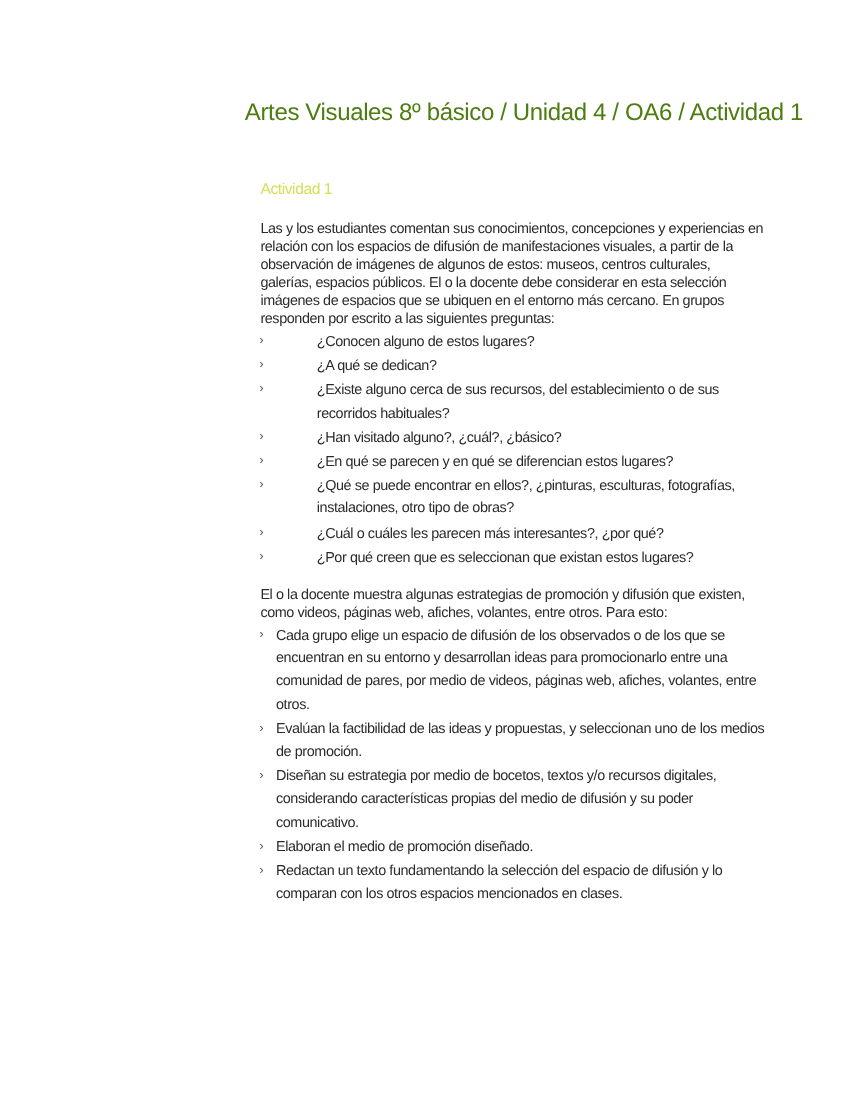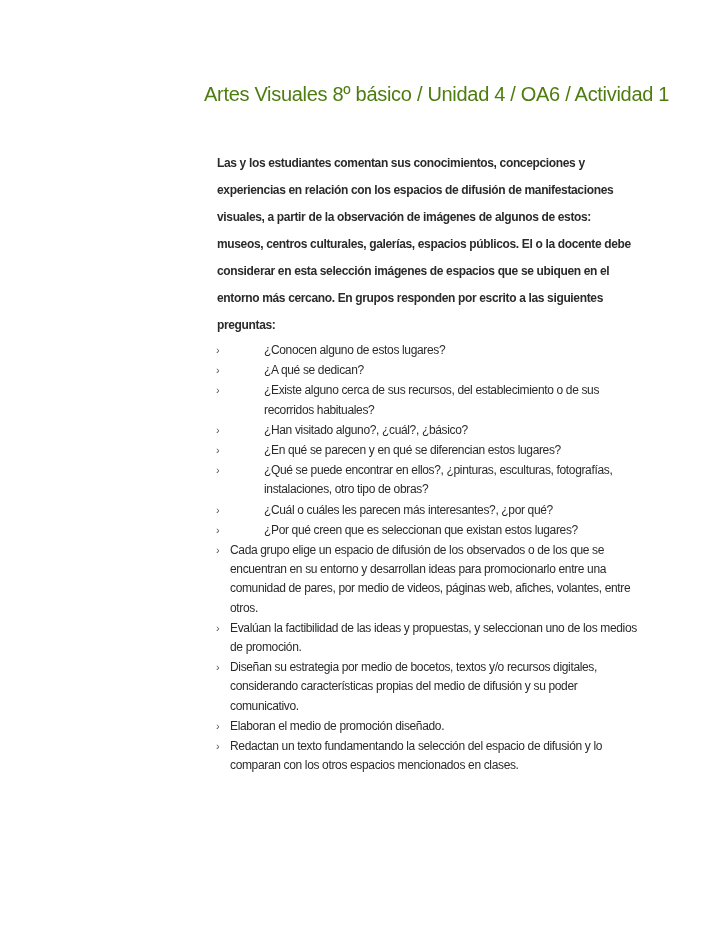--- a/index.html
+++ b/index.html
@@ -33,23 +33,22 @@
       font-size: 12px;
       letter-spacing: -0.35px;
     }
     .section-title {
       color: #d4e157;
       font-size: 13px;
       margin: 0 0 17px 0;
       line-height: 16px;
     }
     .para {
-      line-height: 27px;
+      line-height: 15px;
       margin: 0 0 2px 0;
-      font-weight: bold;
     }
     .bullets {
       list-style: none;
       margin: 0;
       padding: 0;
     }
     .bullets li {
       position: relative;
       padding-left: 12px;
       line-height: 19.2px;
@@ -81,20 +80,21 @@
     .bullets.s li {
       padding-left: 8px;
     }
   </style>
 </head>
 <body>
 
 <div class="page-title">Artes Visuales 8º básico / Unidad 4 / OA6 / Actividad 1</div>
 
 <div class="content">
+  <div class="section-title">Actividad 1</div>
 
   <p class="para">Las y los estudiantes comentan sus conocimientos, concepciones y experiencias en relación con los espacios de difusión de manifestaciones visuales, a partir de la observación de imágenes de algunos de estos: museos, centros culturales, galerías, espacios públicos. El o la docente debe considerar en esta selección imágenes de espacios que se ubiquen en el entorno más cercano. En grupos responden por escrito a las siguientes preguntas:</p>
 
   <ul class="bullets q">
     <li>
         <span class="chev">›</span>
         <span class="txt">¿Conocen alguno de estos lugares?</span>
       </li>
     <li>
         <span class="chev">›</span>
@@ -119,20 +119,21 @@
     <li>
         <span class="chev">›</span>
         <span class="txt">¿Cuál o cuáles les parecen más interesantes?, ¿por qué?</span>
       </li>
     <li>
         <span class="chev">›</span>
         <span class="txt">¿Por qué creen que es seleccionan que existan estos lugares?</span>
       </li>
   </ul>
 
+  <p class="para para2">El o la docente muestra algunas estrategias de promoción y difusión que existen, como videos, páginas web, afiches, volantes, entre otros. Para esto:</p>
 
   <ul class="bullets s">
     <li>
         <span class="chev">›</span>
         <span class="txt">Cada grupo elige un espacio de difusión de los observados o de los que se encuentran en su entorno y desarrollan ideas para promocionarlo entre una comunidad de pares, por medio de videos, páginas web, afiches, volantes, entre otros.</span>
       </li>
     <li>
         <span class="chev">›</span>
         <span class="txt">Evalúan la factibilidad de las ideas y propuestas, y seleccionan uno de los medios de promoción.</span>
       </li>

